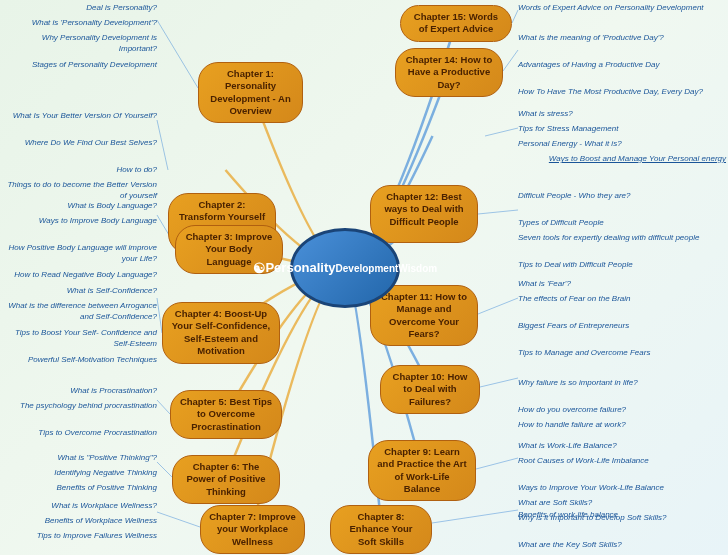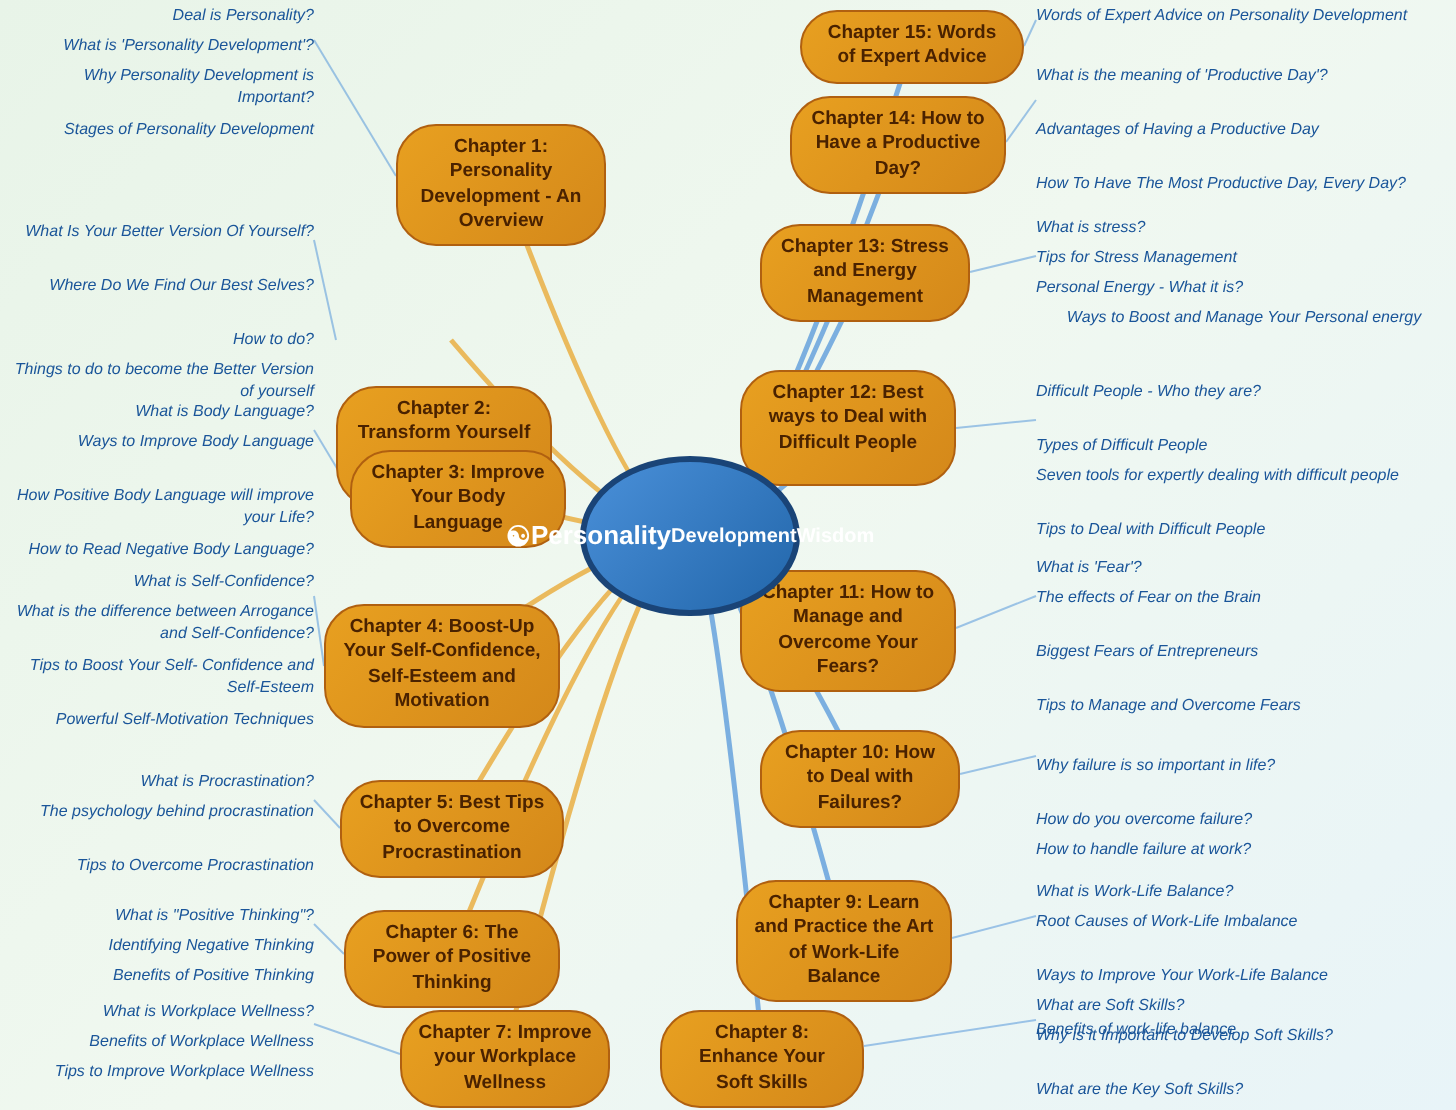--- a/index.html
+++ b/index.html
@@ -152,23 +152,20 @@
 to Deal with
 Failures?</div>
     <div class="chapter-node" style="left: 370px; top: 285px; width: 108px; min-height: 58px;">Chapter 11: How to
 Manage and
 Overcome Your
 Fears?</div>
     <div class="chapter-node" style="left: 370px; top: 185px; width: 108px; min-height: 58px;">Chapter 12: Best
 ways to Deal
 with Difficult
 People</div>
-    <div class="chapter-node" style="left: 380px; top: 112px; width: 105px; min-height: 48px;">Chapter 13: Stress
-and Energy
-Management</div>
     <div class="chapter-node" style="left: 395px; top: 48px; width: 108px; min-height: 46px;">Chapter 14: How to
 Have a Productive
 Day?</div>
     <div class="chapter-node" style="left: 400px; top: 5px; width: 112px; min-height: 36px;">Chapter 15: Words of
 Expert Advice</div>
     <div class="sub-item" style="left: 2px; top: 2px; width: 155px; text-align: right;">Deal is Personality?</div>
     <div class="sub-item" style="left: 2px; top: 17px; width: 155px; text-align: right;">What is 'Personality Development'?</div>
     <div class="sub-item" style="left: 2px; top: 32px; width: 155px; text-align: right;">Why Personality Development is
 Important?</div>
     <div class="sub-item" style="left: 2px; top: 59px; width: 155px; text-align: right;">Stages of Personality Development</div>
@@ -196,34 +193,34 @@
     <div class="sub-item" style="left: 2px; top: 385px; width: 155px; text-align: right;">What is Procrastination?</div>
     <div class="sub-item" style="left: 2px; top: 400px; width: 155px; text-align: right;">The psychology behind
 procrastination</div>
     <div class="sub-item" style="left: 2px; top: 427px; width: 155px; text-align: right;">Tips to Overcome
 Procrastination</div>
     <div class="sub-item" style="left: 2px; top: 452px; width: 155px; text-align: right;">What is "Positive Thinking"?</div>
     <div class="sub-item" style="left: 2px; top: 467px; width: 155px; text-align: right;">Identifying Negative Thinking</div>
     <div class="sub-item" style="left: 2px; top: 482px; width: 155px; text-align: right;">Benefits of Positive Thinking</div>
     <div class="sub-item" style="left: 2px; top: 500px; width: 155px; text-align: right;">What is Workplace Wellness?</div>
     <div class="sub-item" style="left: 2px; top: 515px; width: 155px; text-align: right;">Benefits of Workplace Wellness</div>
-    <div class="sub-item" style="left: 2px; top: 530px; width: 155px; text-align: right;">Tips to Improve Workplace
+    <div class="sub-item" style="left: 2px; top: 530px; width: 155px; text-align: right;">Tips to Improve Failures
 Wellness</div>
     <div class="sub-item right-align" style="left: 518px; top: 2px; width: 208px; text-align: left;">Words of Expert Advice on
 Personality Development</div>
     <div class="sub-item right-align" style="left: 518px; top: 32px; width: 208px; text-align: left;">What is the meaning of
 'Productive Day'?</div>
     <div class="sub-item right-align" style="left: 518px; top: 59px; width: 208px; text-align: left;">Advantages of Having a
 Productive Day</div>
     <div class="sub-item right-align" style="left: 518px; top: 86px; width: 208px; text-align: left;">How To Have The Most
 Productive Day, Every Day?</div>
     <div class="sub-item right-align" style="left: 518px; top: 108px; width: 208px; text-align: left;">What is stress?</div>
     <div class="sub-item right-align" style="left: 518px; top: 123px; width: 208px; text-align: left;">Tips for Stress Management</div>
     <div class="sub-item right-align" style="left: 518px; top: 138px; width: 208px; text-align: left;">Personal Energy - What it is?</div>
-    <div class="sub-item right-align" style="left: 518px; top: 153px; width: 208px; text-align: center;">Ways to Boost and Manage
+    <div class="sub-item right-align" style="left: 518px; top: 153px; width: 208px; text-align: right; text-decoration: underline;">Ways to Boost and Manage
 Your Personal energy</div>
     <div class="sub-item right-align" style="left: 518px; top: 190px; width: 208px; text-align: left;">Difficult People - Who
 they are?</div>
     <div class="sub-item right-align" style="left: 518px; top: 217px; width: 208px; text-align: left;">Types of Difficult People</div>
     <div class="sub-item right-align" style="left: 518px; top: 232px; width: 208px; text-align: left;">Seven tools for expertly
 dealing with difficult people</div>
     <div class="sub-item right-align" style="left: 518px; top: 259px; width: 208px; text-align: left;">Tips to Deal with
 Difficult People</div>
     <div class="sub-item right-align" style="left: 518px; top: 278px; width: 208px; text-align: left;">What is 'Fear'?</div>
     <div class="sub-item right-align" style="left: 518px; top: 293px; width: 208px; text-align: left;">The effects of Fear on

